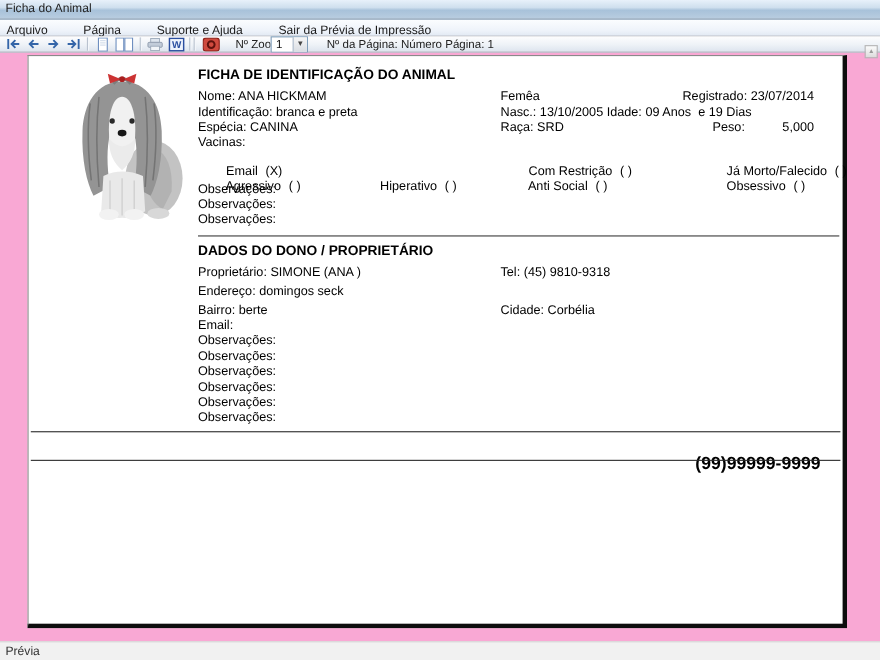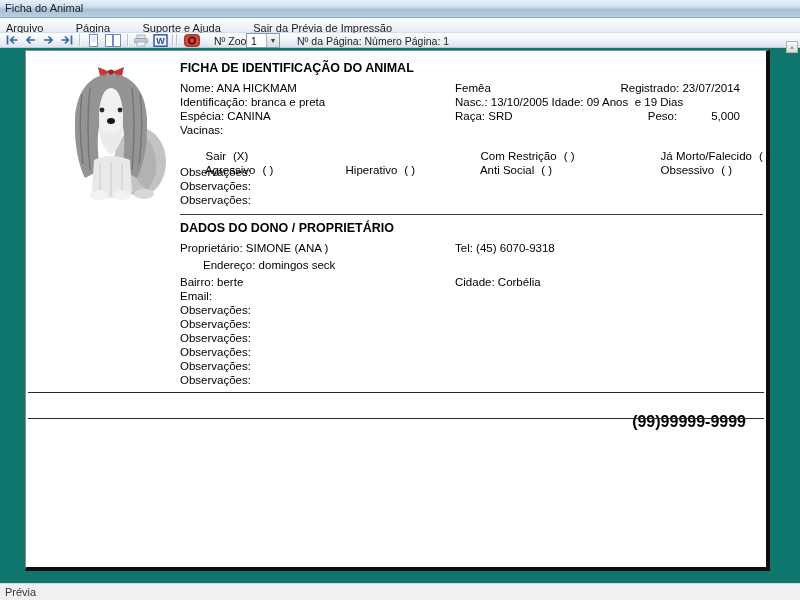--- a/index.html
+++ b/index.html
@@ -23,21 +23,21 @@
   .tbtn { position:absolute; top:0; width:18px; height:14px; display:flex; align-items:center; justify-content:center; }
   .tsep { position:absolute; top:1px; width:1px; height:12px; background:#b9c2cf; box-shadow:1px 0 0 #f4f7fb; }
   .tlabel { position:absolute; top:2px; font-size:10.5px; color:#222; }
   .combo { position:absolute; left:246px; top:0; width:34px; height:15px; background:#fff;
     border:1px solid #7f9db9; display:flex; }
   .combo .val { flex:1; font-size:10.5px; padding:1px 0 0 4px; color:#111; }
   .combo .cbtn { width:13px; height:13px; background:linear-gradient(180deg,#f6f6f6,#d9dde3);
     border-left:1px solid #a5b4c6; font-size:7px; color:#444; text-align:center; line-height:13px; }
 
   
-  .preview { position:absolute; top:48px; left:0; width:800px; height:535px; background:#0f766e; }
+  .preview { position:absolute; top:48px; left:0; width:800px; height:535px; background:#f9a8d4; }
   .page { position:absolute; left:25px; top:2px; width:745px; height:521px; background:#fff;
     border-top:1px solid #8a8a8a; border-left:1px solid #8a8a8a;
     border-right:4px solid #0d0d0d; border-bottom:4px solid #0d0d0d; }
   .ln { position:absolute; font-size:11.5px; color:#000; white-space:pre; }
   .b { font-weight:bold; font-size:12.5px; }
   .c1 { left:154px; } .c3 { left:429px; }
   .f2 { left:294px; } .f4 { left:609px; }
   .rule { position:absolute; height:0; border-top:1px solid #3a3a3a; }
   .flag .st { margin-left:7px; }
   .peso { display:flex; }
@@ -171,21 +171,21 @@
       <div class="ln c1" style="top:59px;">Espécia: CANINA</div>
       <div class="ln c3" style="top:59px;">Raça: SRD</div>
       <div class="ln peso" style="top:59px; right:26px;margin-left:42px;">
         <span>Peso:</span>
         <span class="pv">5,000</span>
       </div>
 
       <div class="ln c1" style="top:73px;">Vacinas:</div>
 
       <div class="ln c1 flag" style="top:87px;">
-        <span>Sair</span><span class="st">(X)</span>
+        <span>Email</span><span class="st">(X)</span>
       </div>
       <div class="ln c3 flag" style="top:87px;">
         <span>Com Restrição</span><span class="st">( )</span>
       </div>
       <div class="ln f4 flag" style="top:87px;">
         <span>Já Morto/Falecido</span><span class="st">( )</span>
       </div>
 
       <div class="ln c1 flag" style="top:101px;">
         <span>Agressivo</span><span class="st">( )</span>
@@ -202,23 +202,23 @@
 
       <div class="ln c1" style="top:115px;">Observações:</div>
       <div class="ln c1" style="top:129px;">Observações:</div>
       <div class="ln c1" style="top:143px;">Observações:</div>
 
       <div class="rule" style="top:163px; left:154px; right:3px;"></div>
 
       <div class="ln b c1" style="top:170px;">DADOS DO DONO / PROPRIETÁRIO</div>
 
       <div class="ln c1" style="top:191px;">Proprietário: SIMONE (ANA )</div>
-      <div class="ln c3" style="top:191px;">Tel: (45) 6070-9318</div>
-
-      <div class="ln c1" style="top:208px;margin-left:23px;">Endereço: domingos seck</div>
+      <div class="ln c3" style="top:191px;">Tel: (45) 9810-9318</div>
+
+      <div class="ln c1" style="top:208px;">Endereço: domingos seck</div>
 
       <div class="ln c1" style="top:225px;">Bairro: berte</div>
       <div class="ln c3" style="top:225px;">Cidade: Corbélia</div>
 
       <div class="ln c1" style="top:239px;">Email:</div>
 
       <div class="ln c1" style="top:253px;">Observações:</div>
       <div class="ln c1" style="top:267px;">Observações:</div>
       <div class="ln c1" style="top:281px;">Observações:</div>
       <div class="ln c1" style="top:295px;">Observações:</div>

